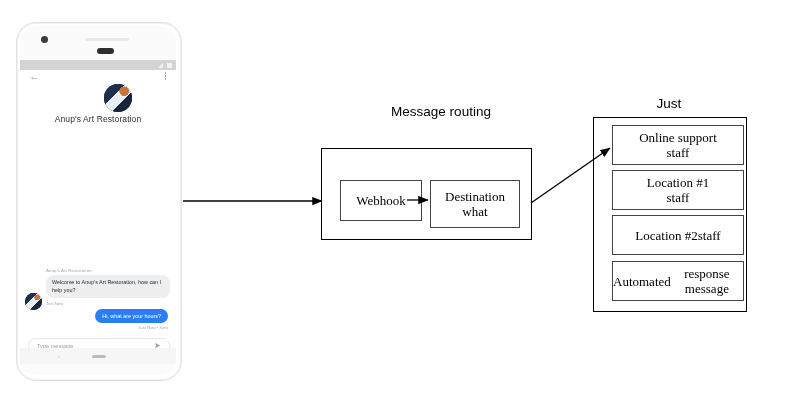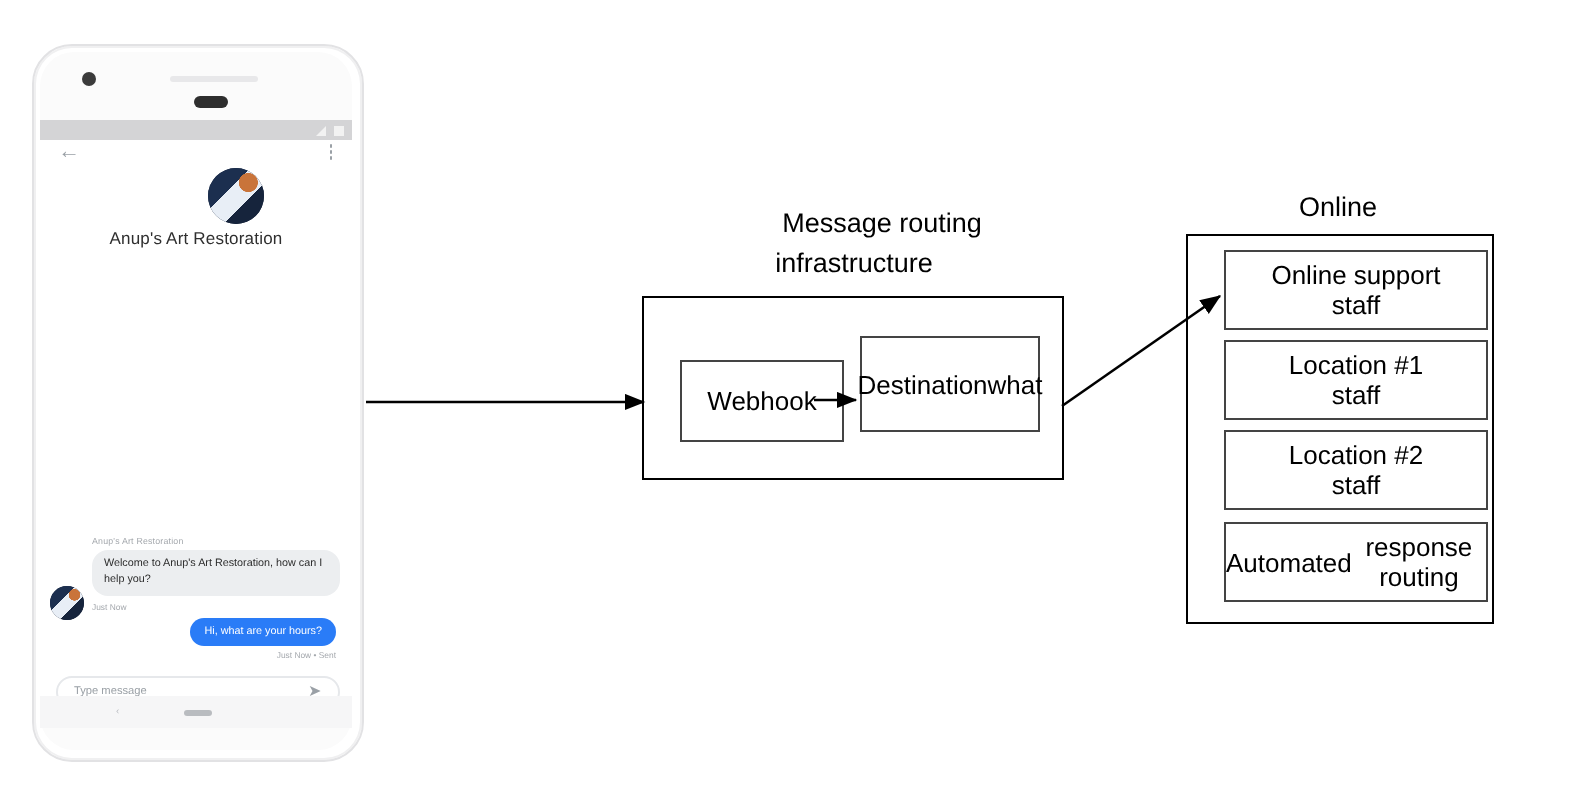--- a/index.html
+++ b/index.html
@@ -125,21 +125,21 @@
   }
 
   
   .label{
     position:absolute;color:#000;font-size:13.5px;line-height:16px;
     text-align:center;white-space:nowrap;
   }
   .box{
     position:absolute;background:#ffffff;
     display:flex;align-items:center;justify-content:center;
-    text-align:center;font-size:13px;line-height:15px;color:#000;
+    text-align:center;font-size:13px;line-height:15px;color:#000;font-family:Liberation Serif, serif;
   }
   .outer-box{border:1.6px solid #000;}
   .inner-box{border:1.4px solid #444;}
   .brand-box{border:1.6px solid #000;}
 
   svg.arrows{position:absolute;left:0;top:0;width:785px;height:401px;
     overflow:visible;pointer-events:none;}
 </style>
 </head>
 <body>
@@ -191,58 +191,57 @@
     </div>
 
     <div class="navbar">
       <div class="nav-back">‹</div>
       <div class="nav-home"></div>
     </div>
   </div>
 
 
   <div class="label" style="left:336px;top:104px;width:210px;">Message routing</div>
-  <div class="label" style="left:322px;top:124px;width:210px;">infrastructure</div>
 
   <div class="box outer-box" style="left:321px;top:148px;width:209px;height:90px;"></div>
 
   <div class="box inner-box" style="left:340px;top:180px;width:80px;height:39px;">Webhook</div>
 
-  <div class="box inner-box" style="left:430px;top:168px;width:88px;height:46px;
-       flex-direction:row;">
+  <div class="box inner-box" style="left:430px;top:180px;width:88px;height:46px;
+       flex-direction:column;">
     <span>Destination</span>
     <span>what</span>
   </div>
 
-  <div class="label" style="left:593px;top:96px;width:152px;">Online</div>
+  <div class="label" style="left:593px;top:96px;width:152px;">Just</div>
 
   <div class="box brand-box" style="left:593px;top:117px;width:152px;height:193px;"></div>
 
   <div class="box inner-box" style="left:612px;top:125px;width:130px;height:38px;
        flex-direction:column;">
     <span>Online support</span>
     <span>staff</span>
   </div>
 
   <div class="box inner-box" style="left:612px;top:170px;width:130px;height:38px;
        flex-direction:column;">
     <span>Location #1</span>
     <span>staff</span>
   </div>
 
   <div class="box inner-box" style="left:612px;top:215px;width:130px;height:38px;
-       flex-direction:column;">
+       flex-direction:row;">
     <span>Location #2</span>
     <span>staff</span>
   </div>
 
   <div class="box inner-box" style="left:612px;top:261px;width:130px;height:38px;
        flex-direction:row;">
     <span>Automated</span>
-    <span>response routing</span>
+    <span>response message</span>
   </div>
 
   <svg class="arrows">
     <defs>
       <marker id="ah" markerWidth="9" markerHeight="9" refX="7.5" refY="3.2" orient="auto" markerUnits="strokeWidth">
         <path d="M0,0 L8,3.2 L0,6.4 z" fill="#000"></path>
       </marker>
     </defs>
     <line x1="183" y1="201" x2="322" y2="201" stroke="#000" stroke-width="1.3" marker-end="url(#ah)"></line>
     <line x1="407" y1="200" x2="428" y2="200" stroke="#000" stroke-width="1.3" marker-end="url(#ah)"></line>

